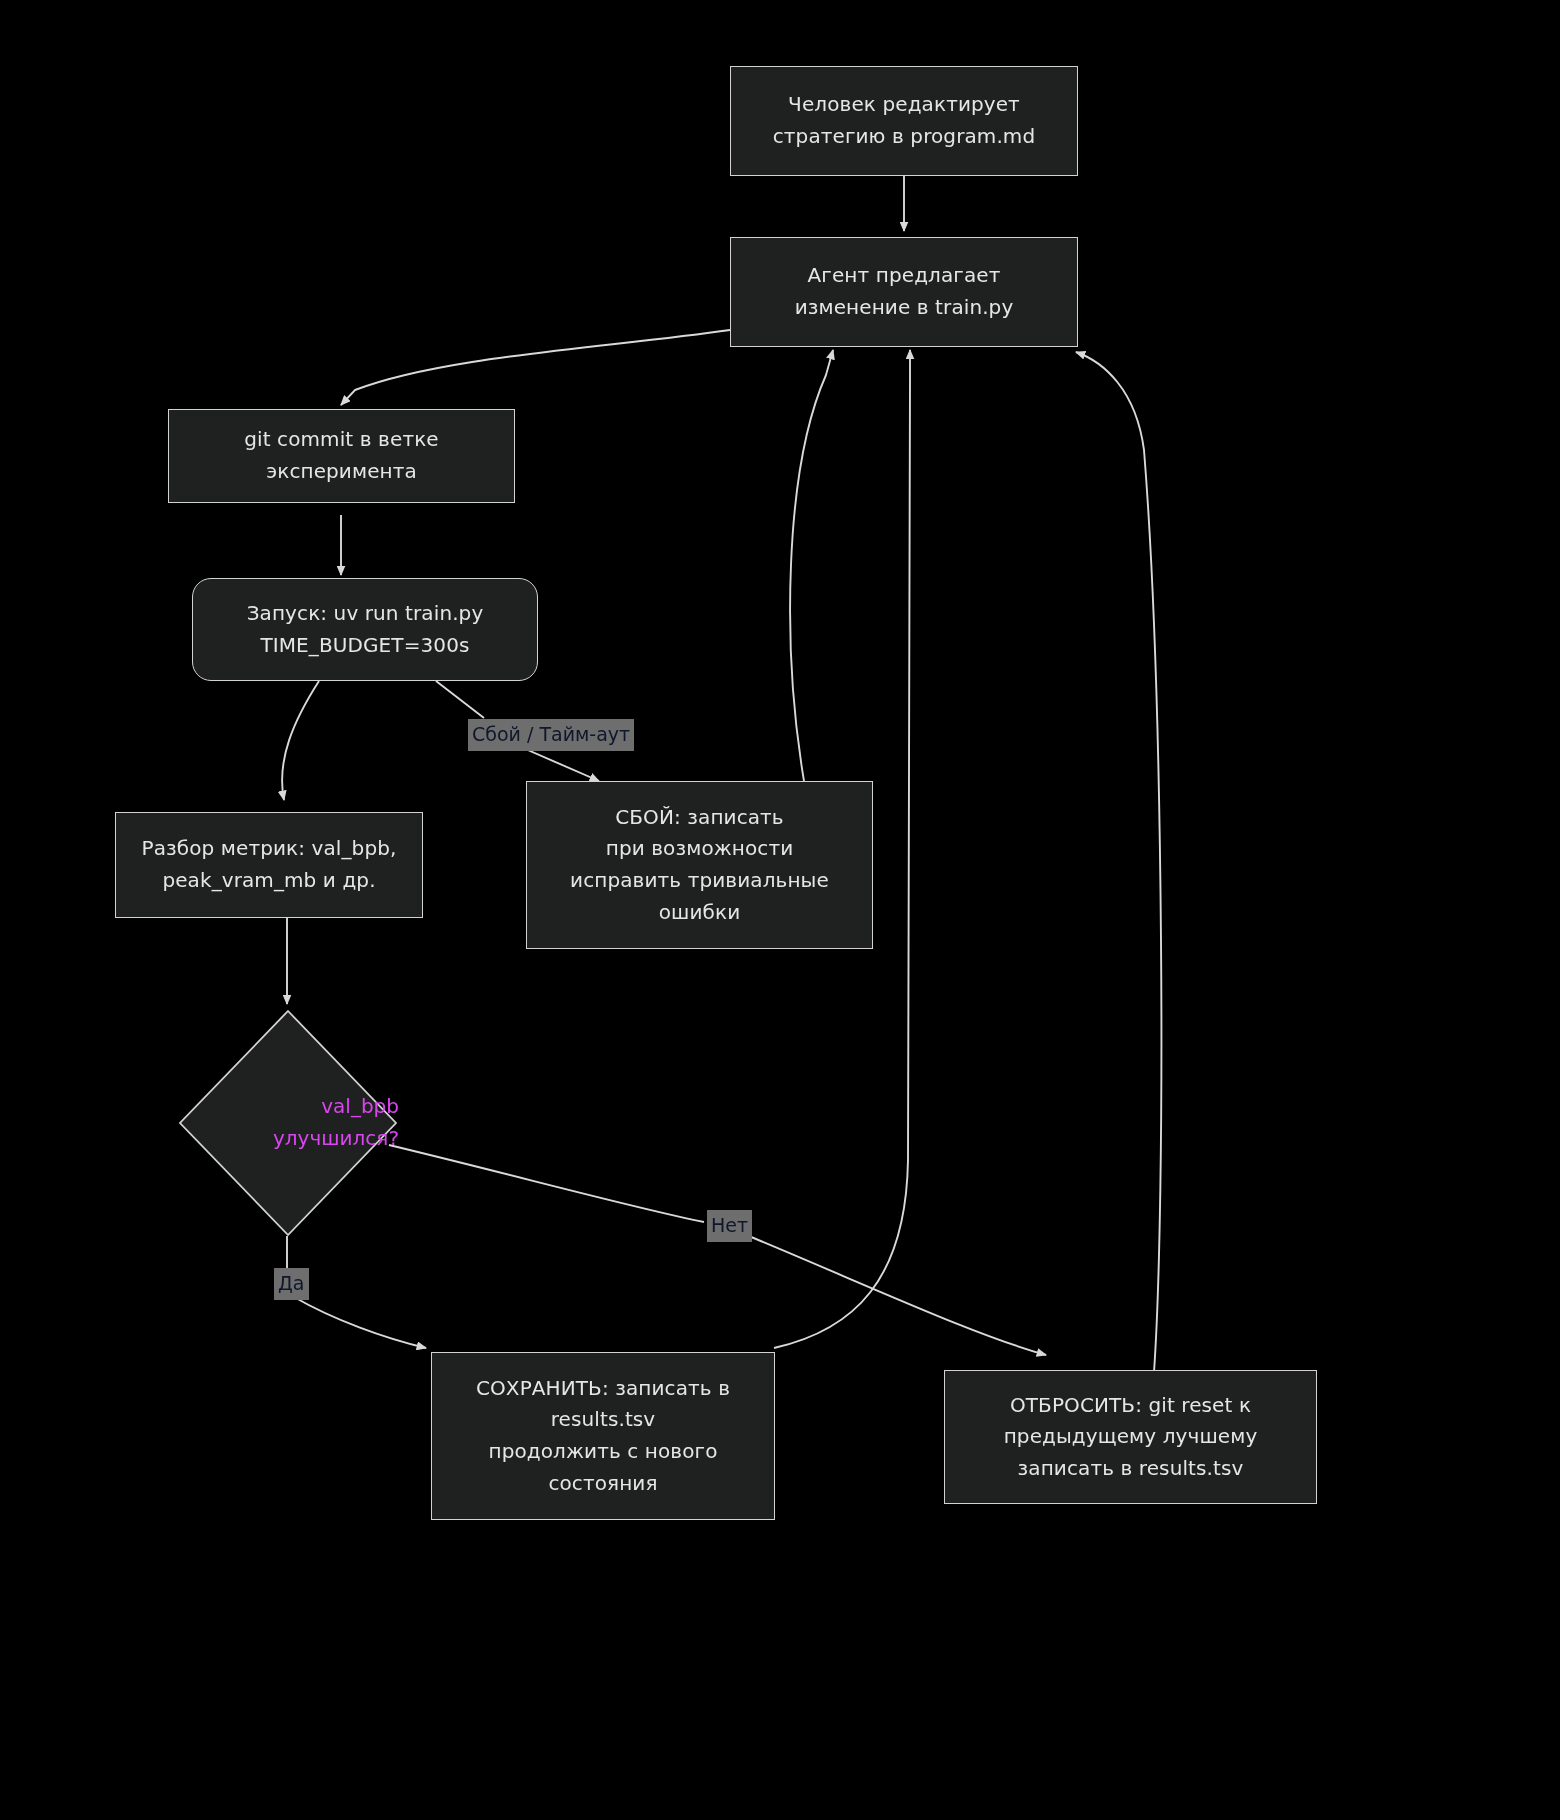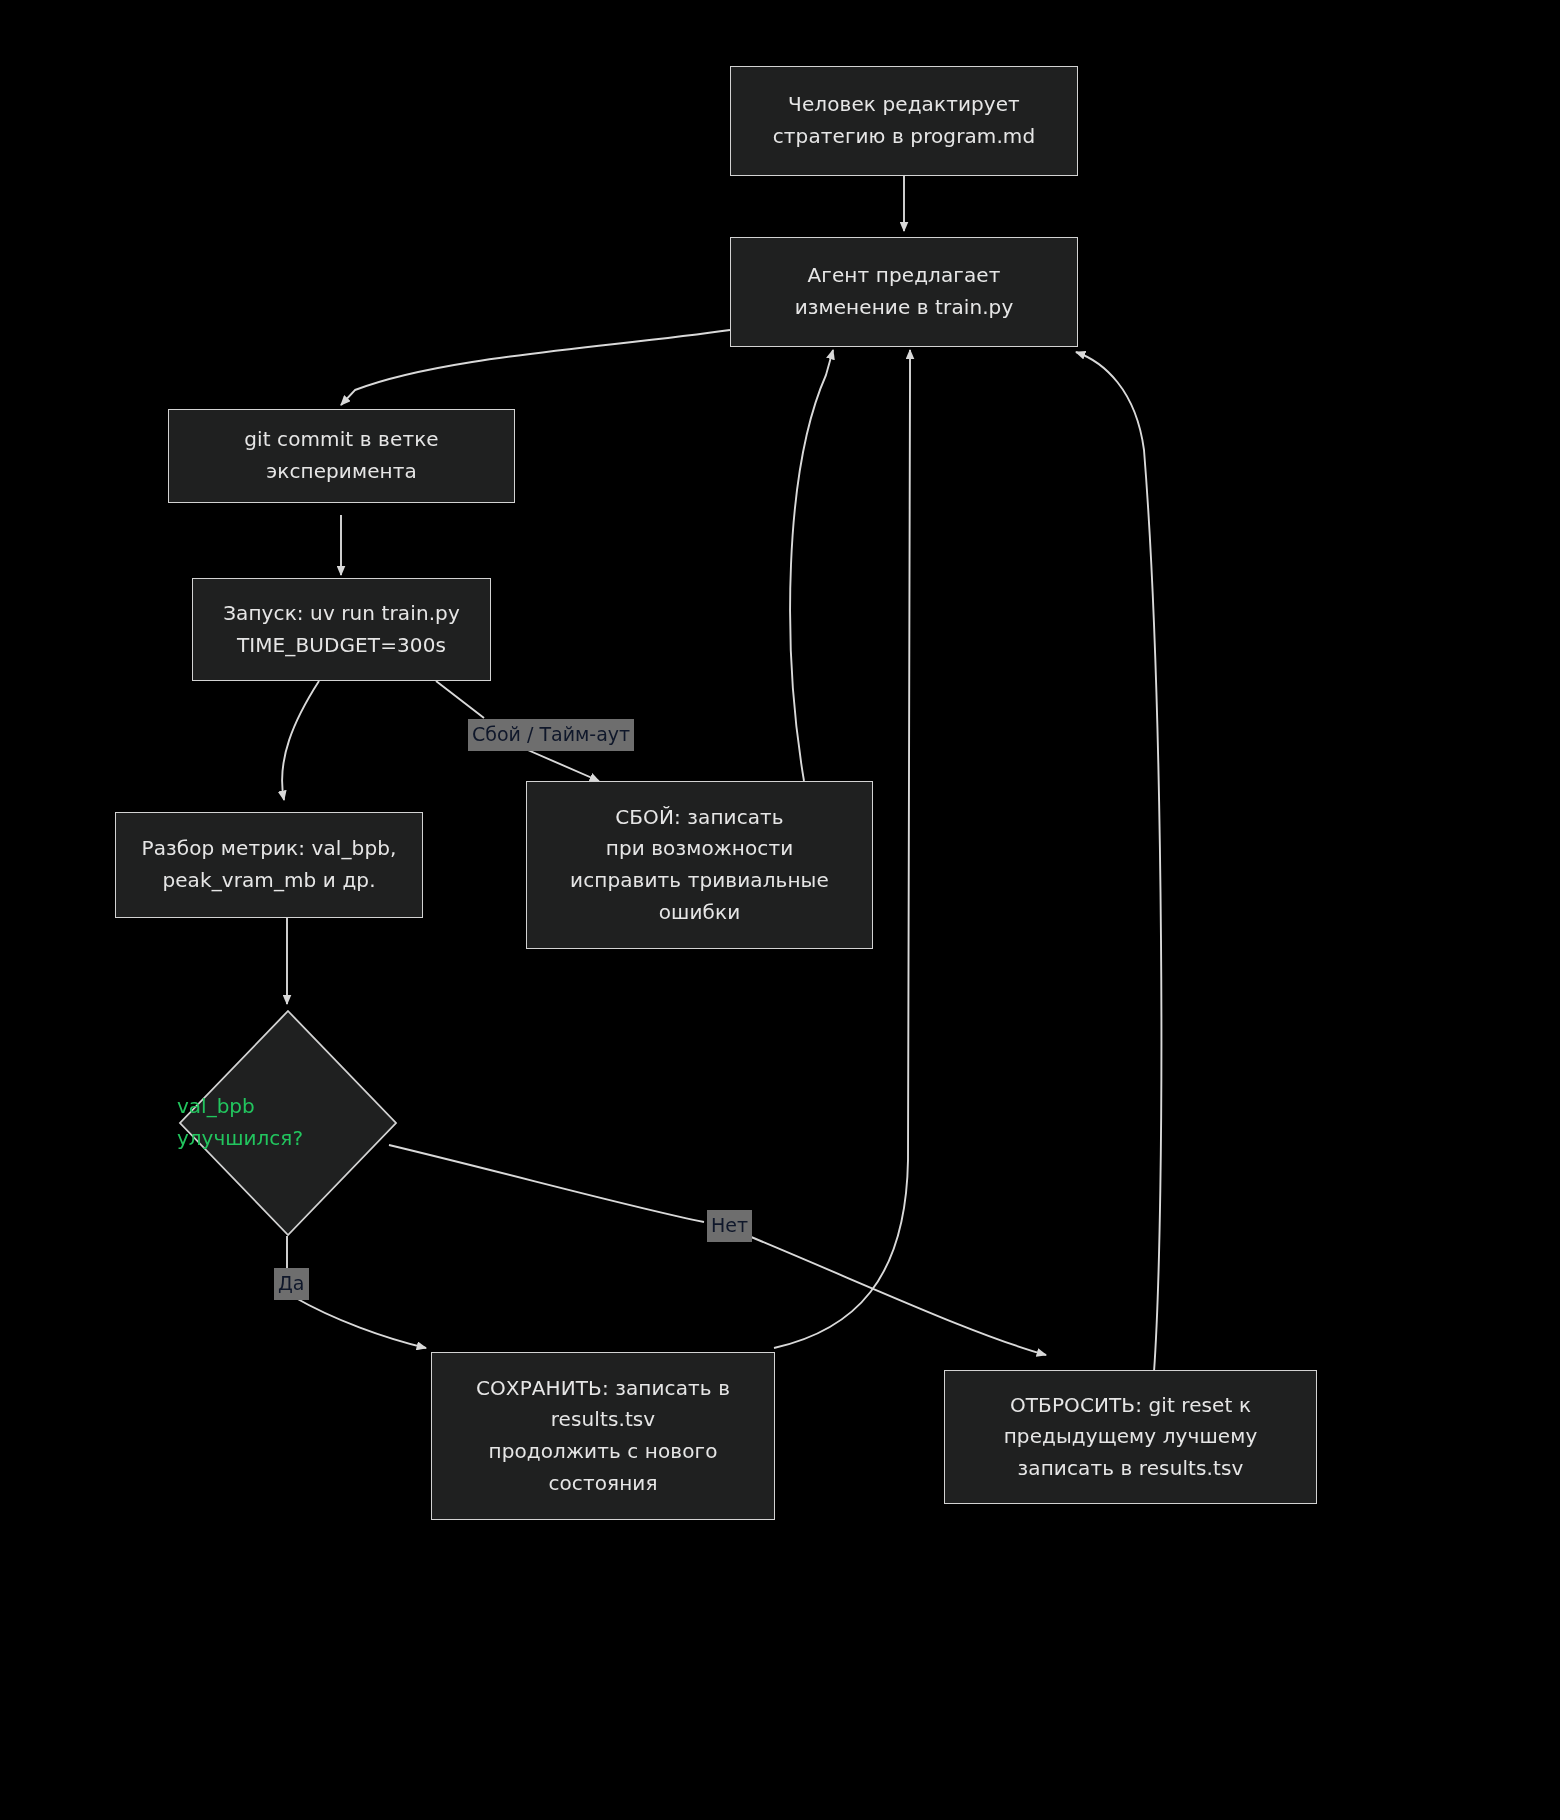--- a/index.html
+++ b/index.html
@@ -55,23 +55,23 @@
   }
   .decision .dia-shape {
     position: absolute;
     inset: 0;
   }
   .decision .dia-label {
     position: absolute;
     inset: 0;
     display: flex;
     flex-direction: column;
-    align-items: flex-start;
+    align-items: flex-end;
     justify-content: center;
-    color: #22c55e;
+    color: #d946ef;
     font-size: 20px;
     line-height: 1.58;
     text-align: center;
     pointer-events: none;
   }
 
   
   .edge-label {
     position: absolute;
     background: #6e6e6e;
@@ -129,21 +129,21 @@
   <div class="node" style="left:686px; top:237px; width:348px; height:110px;">
     <span class="line">Агент предлагает</span>
     <span class="line">изменение в train.py</span>
   </div>
 
   <div class="node" style="left:124px; top:409px; width:347px; height:94px;">
     <span class="line">git commit в ветке</span>
     <span class="line">эксперимента</span>
   </div>
 
-  <div class="node" style="left:148px; top:578px; width:299px; height:103px;">
+  <div class="node" style="left:148px; top:578px; width:346px; height:103px;border-radius:19px;">
     <span class="line">Запуск: uv run train.py</span>
     <span class="line">TIME_BUDGET=300s</span>
   </div>
 
   <div class="node" style="left:71px; top:812px; width:308px; height:106px;">
     <span class="line">Разбор метрик: val_bpb,</span>
     <span class="line">peak_vram_mb и др.</span>
   </div>
 
   <div class="node" style="left:482px; top:781px; width:347px; height:168px;">

